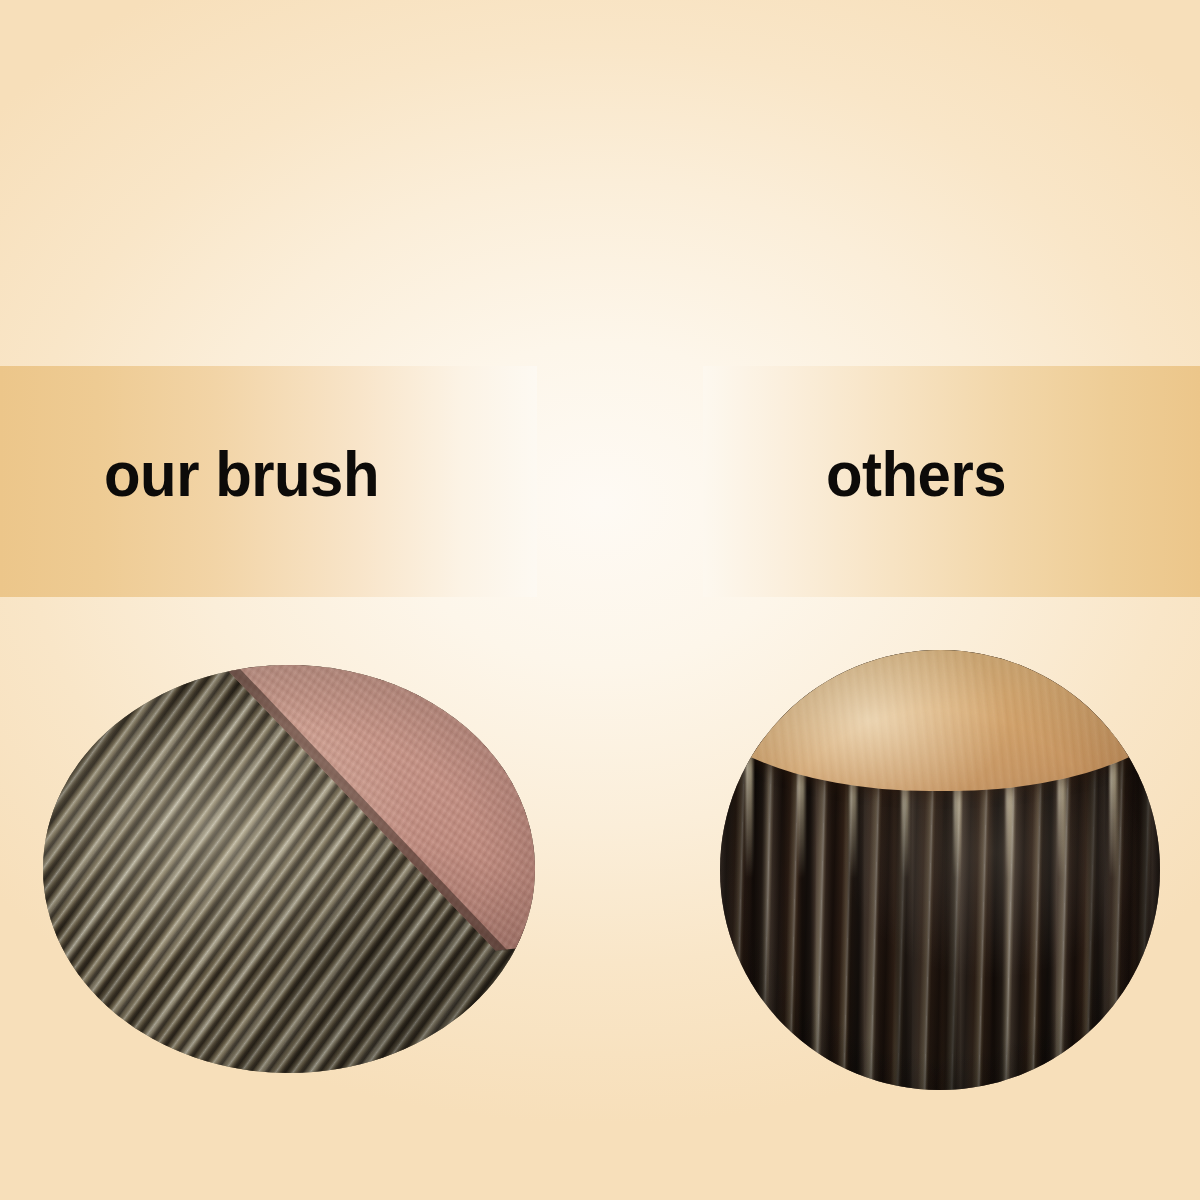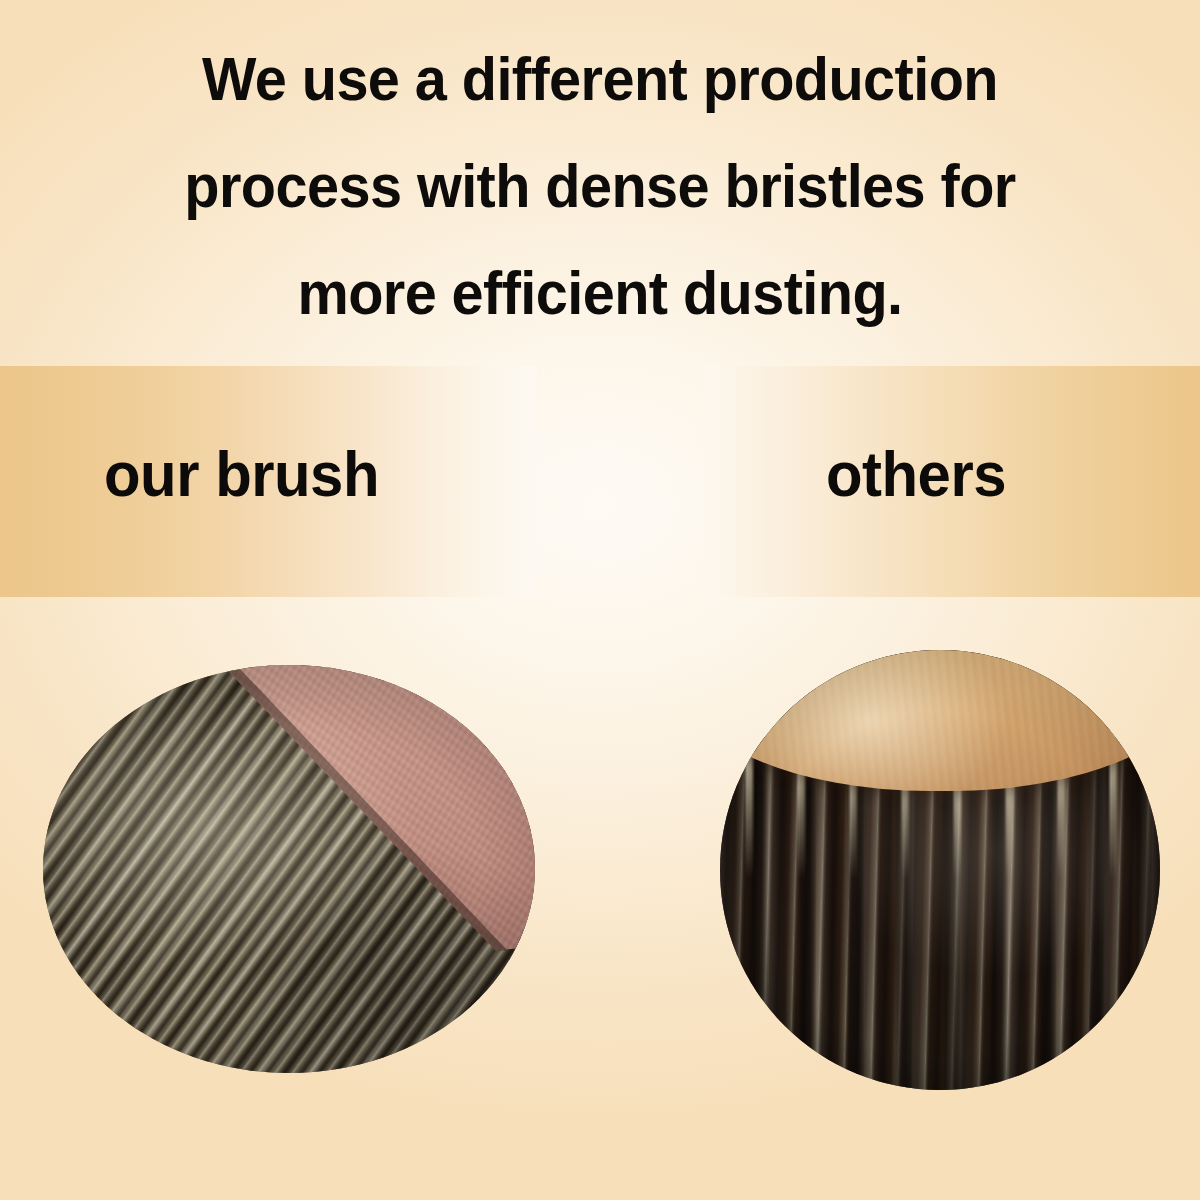--- a/index.html
+++ b/index.html
@@ -295,25 +295,20 @@
       radial-gradient(ellipse 48% 40% at 62% 46%, rgba(255,250,230,0.12) 0%, rgba(255,250,230,0) 72%),
       radial-gradient(ellipse 70% 66% at 50% 52%, rgba(0,0,0,0) 58%, rgba(0,0,0,0.14) 88%, rgba(0,0,0,0.24) 100%);
     pointer-events: none;
   }
 </style>
 </head>
 <body>
 
 <div id="canvas">
 
-  <div id="headline">
-    <span class="hl-line">We use a different production</span>
-    <span class="hl-line">process with dense bristles for</span>
-    <span class="hl-line">more efficient dusting.</span>
-  </div>
 
   <div id="label-band">
     <div class="band-panel" id="band-panel-left"></div>
     <div class="band-panel" id="band-panel-right"></div>
   </div>
 
   <div class="band-label" id="label-our-brush">our brush</div>
 
   <div class="band-label" id="label-others">others</div>
 

